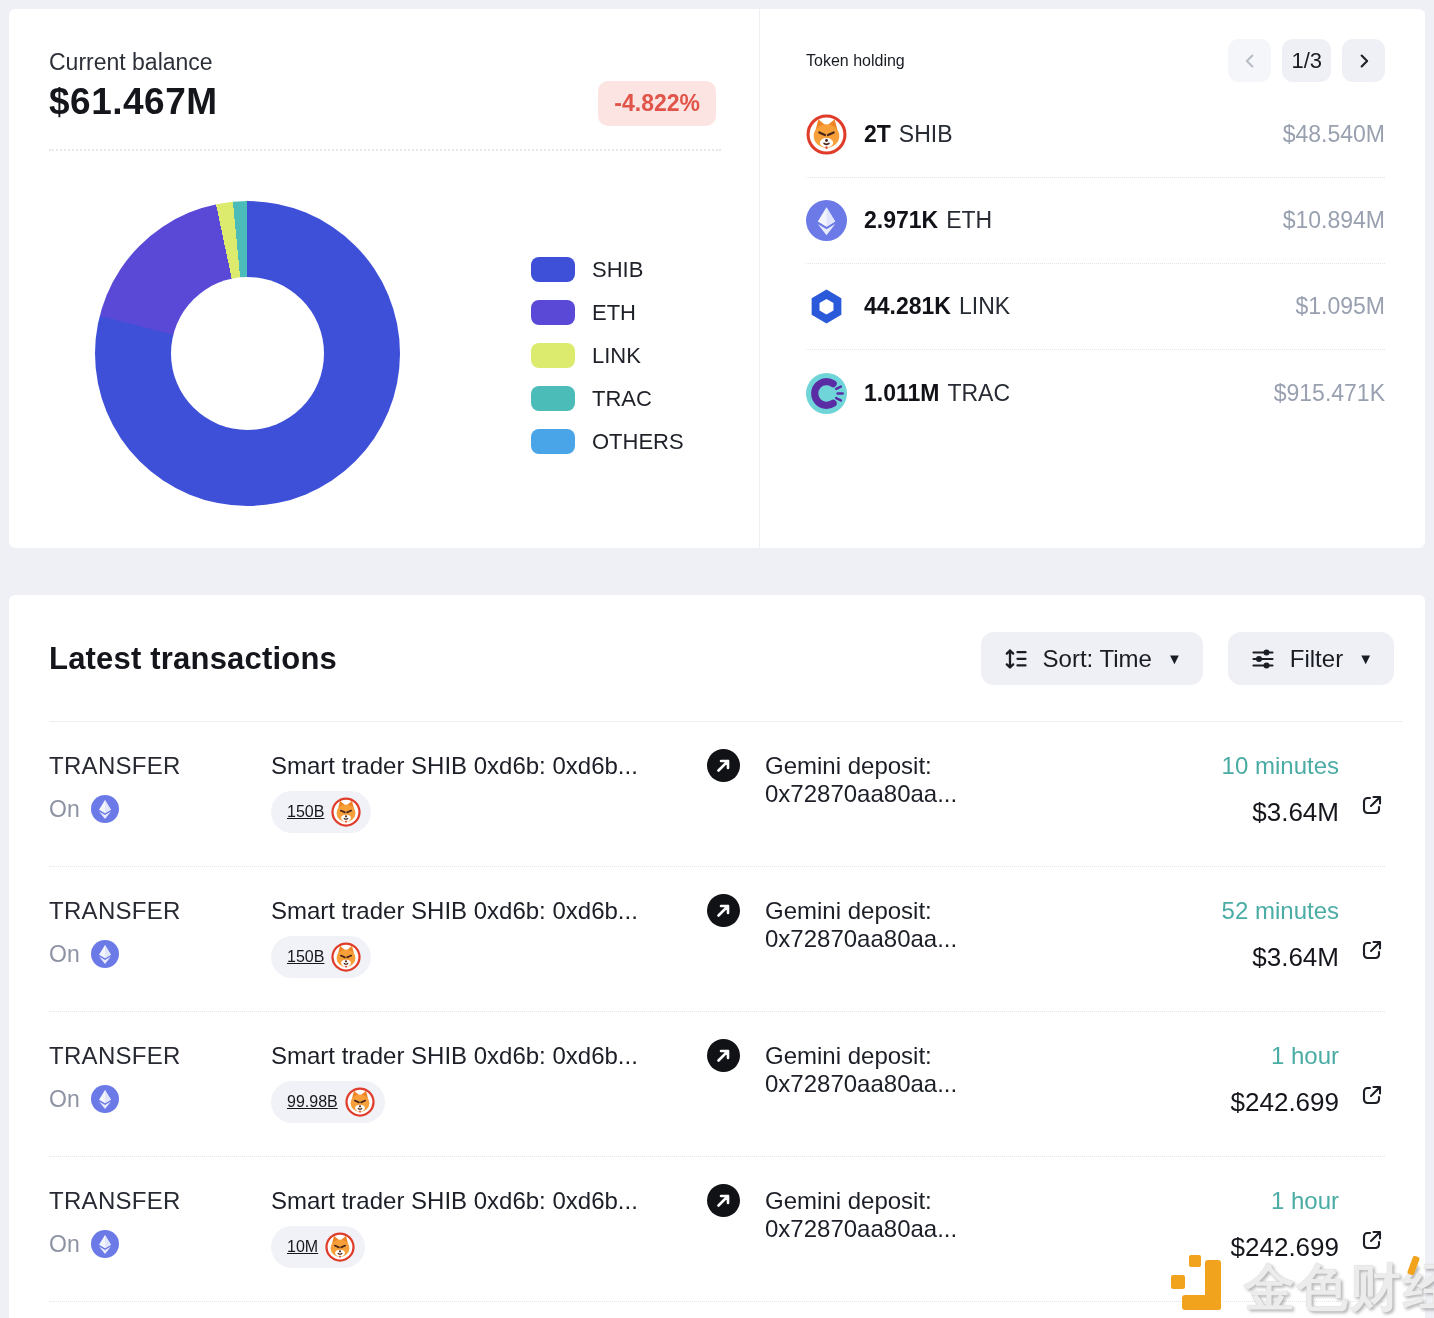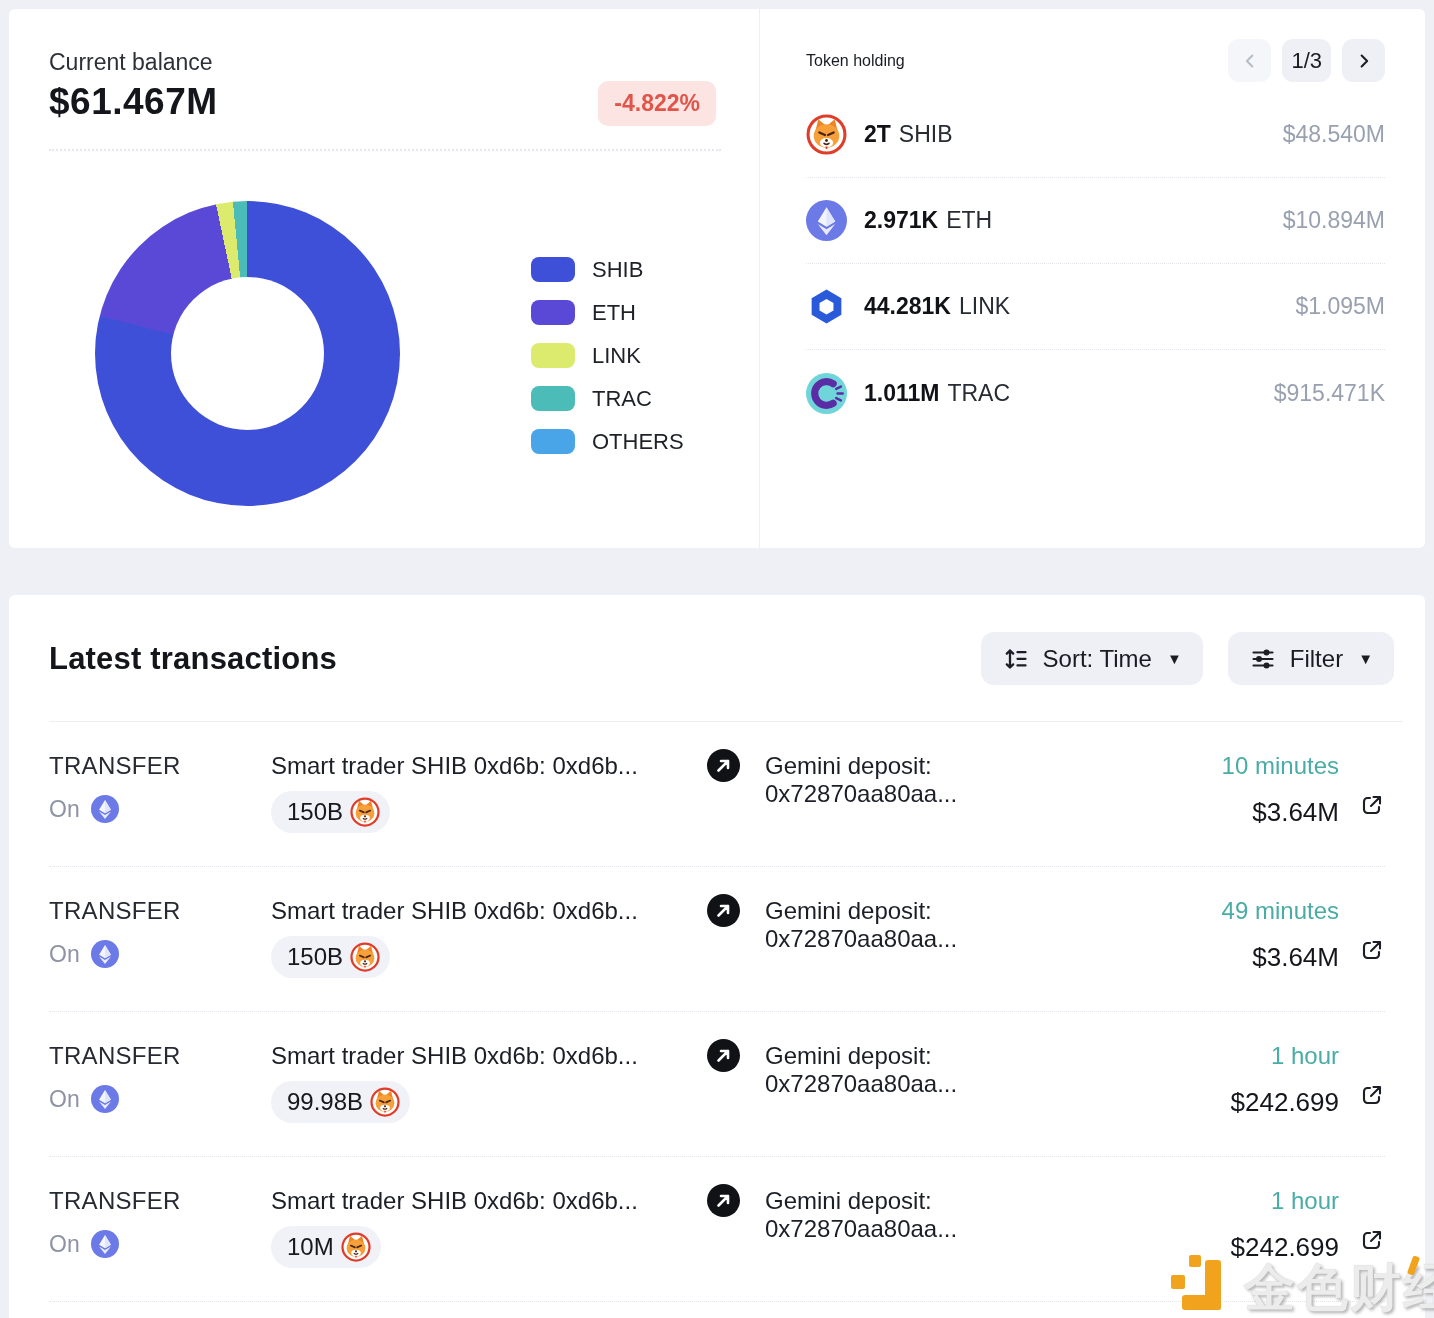--- a/index.html
+++ b/index.html
@@ -58,21 +58,21 @@
   .tx-divider { position:absolute; left:40px; right:22px; top:126px; border-top:1px solid #eceef2; }
   .tx-rows { position:absolute; left:40px; right:40px; top:127px; }
   .tx-row { height:145px; border-bottom:1px dotted #e2e5ea; display:grid;
             grid-template-columns:222px 436px 44px 1fr 212px 46px;
             padding-top:30px; }
   .tx-row:last-child { border-bottom:1px dotted #e2e5ea; }
   .tx-type { font-size:24px; color:#272a32; letter-spacing:.3px; }
   .tx-on { margin-top:15px; display:flex; align-items:flex-end; gap:11px; font-size:23px; color:#8d93a3; }
   .tx-from { font-size:24px; color:#1c1f27; cursor:pointer; }
   .tx-pill { margin-top:11px; display:inline-flex; align-items:center; gap:7px; background:#f1f2f7;
-             border-radius:23px; padding:6px 10px 6px 16px; font-size:24px; color:#16181e; width:max-content; }
+             border-radius:23px; padding:6px 10px 6px 16px; font-size:16px; color:#16181e; width:max-content;text-decoration:underline; }
   .arrow-circle { width:33px; height:33px; margin-top:-3px; }
   .tx-to { font-size:24px; color:#1c1f27; margin-left:14px; cursor:pointer; }
   .tx-right { text-align:right; }
   .tx-time { font-size:24px; color:#4aaca4; }
   .tx-value { margin-top:17px; font-size:26px; color:#14161c; }
   .tx-ext { justify-self:end; margin-top:40px; cursor:pointer; }
 
   
   .watermark { position:absolute; left:1168px; top:1244px; width:266px; height:80px; z-index:5; pointer-events:none; }
   .wm-block { position:absolute; background:#f2a31d; border-radius:2px; }
@@ -305,21 +305,21 @@
           <svg width="30" height="30" viewBox="0 0 40 40">
               <use href="#g-shib"></use>
             </svg>
         </div>
       </div>
       <svg class="arrow-circle" viewBox="0 0 33 33">
           <use href="#g-arrow-ne"></use>
         </svg>
       <div class="tx-to">Gemini deposit: 0x72870aa80aa...</div>
       <div class="tx-right">
-        <div class="tx-time">49 minutes</div>
+        <div class="tx-time">52 minutes</div>
         <div class="tx-value">$3.64M</div>
       </div>
       <svg class="tx-ext" width="26" height="26" viewBox="0 0 26 26">
           <use href="#g-external"></use>
         </svg>
     </div>
 
     <div class="tx-row">
       <div>
         <div class="tx-type">TRANSFER</div>

